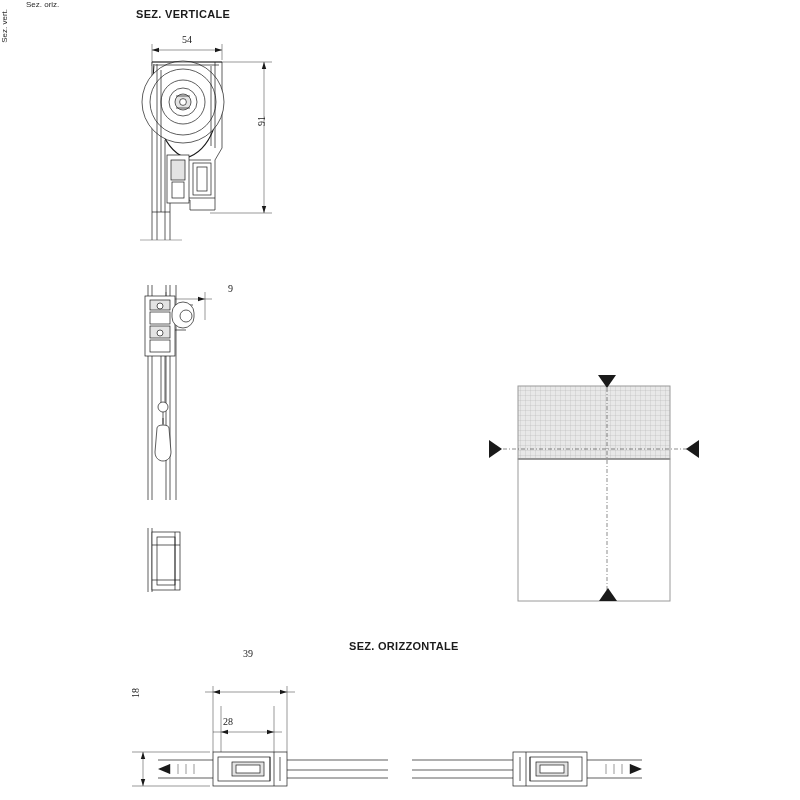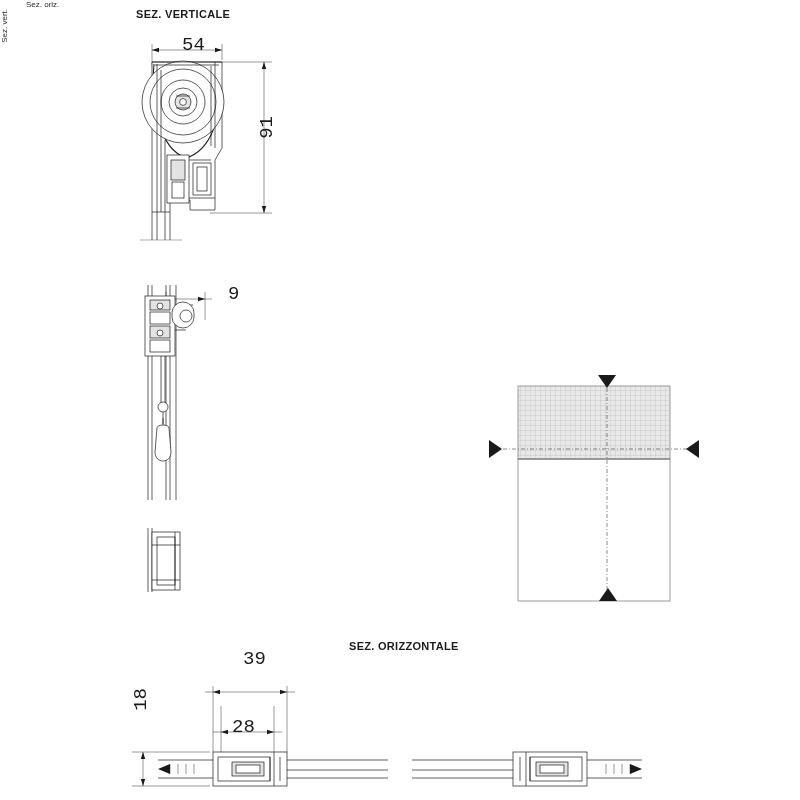--- a/index.html
+++ b/index.html
@@ -6,21 +6,21 @@
   body{
     width:800px;height:800px;
     background:#ffffff;
     font-family:"Liberation Sans", sans-serif;
     color:#1a1a1a;
     overflow:hidden;
     position:relative;
   }
   .stage{position:absolute;left:0;top:0;width:800px;height:800px;}
   .lbl{position:absolute;font-weight:bold;font-size:11px;letter-spacing:.3px;color:#1b1b1b;}
-  .dim{position:absolute;font-size:19px;color:#1b1b1b;font-family:Liberation Mono, monospace;}
+  .dim{position:absolute;font-size:10px;color:#1b1b1b;font-family:Liberation Serif, serif;}
   .dim.vert{writing-mode:vertical-rl;transform:rotate(180deg);}
   .small{font-size:8px;color:#2a2a2a;}
   .small.vert{writing-mode:vertical-rl;transform:rotate(180deg);}
   svg{position:absolute;left:0;top:0;}
   .ln{stroke:#1a1a1a;stroke-width:.7;fill:none;}
   .lnf{stroke:#1a1a1a;stroke-width:1.05;fill:none;}
   .thin{stroke:#555;stroke-width:.5;fill:none;}
   .white{fill:#ffffff;stroke:#1a1a1a;stroke-width:.7;}
   .grey{fill:#e3e3e3;stroke:#1a1a1a;stroke-width:.7;}
   .dash{stroke:#1a1a1a;stroke-width:.5;stroke-dasharray:4 2 1 2;fill:none;}
@@ -32,21 +32,21 @@
 
 <div class="stage">
 
   <div class="lbl" style="left:136px;top:8px;">SEZ. VERTICALE</div>
   <div class="lbl" style="left:349px;top:640px;">SEZ. ORIZZONTALE</div>
 
   <div class="dim" style="left:182px;top:34px;">54</div>
   <div class="dim vert" style="left:256px;top:116px;">91</div>
   <div class="dim" style="left:228px;top:283px;">9</div>
   <div class="dim" style="left:243px;top:648px;">39</div>
-  <div class="dim" style="left:232px;top:716px;">28</div>
+  <div class="dim" style="left:223px;top:716px;">28</div>
   <div class="dim vert" style="left:130px;top:688px;">18</div>
 
   <div class="small" style="left:609px;top:427px;margin-left:26px;">Sez. oriz.</div>
   <div class="small vert" style="left:592px;top:525px;">Sez. vert.</div>
 
   <svg width="800" height="800" viewBox="0 0 800 800">
     <defs>
       <pattern id="grid" width="5" height="5" patternUnits="userSpaceOnUse">
         <rect width="5" height="5" fill="#e8e8e8"></rect>
         <path d="M5 0 L0 0 0 5" fill="none" stroke="#b4b4b4" stroke-width="0.6"></path>

